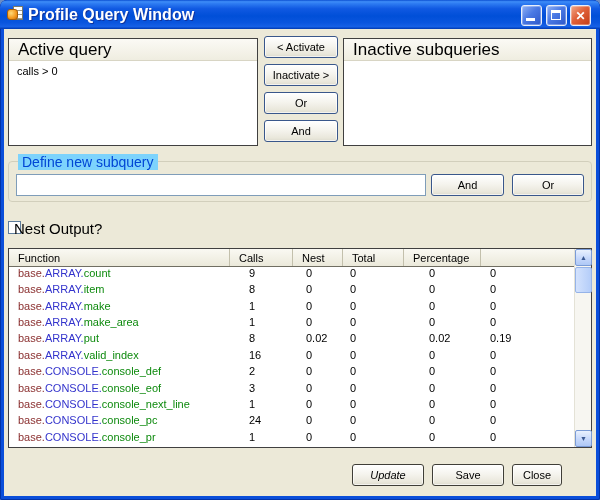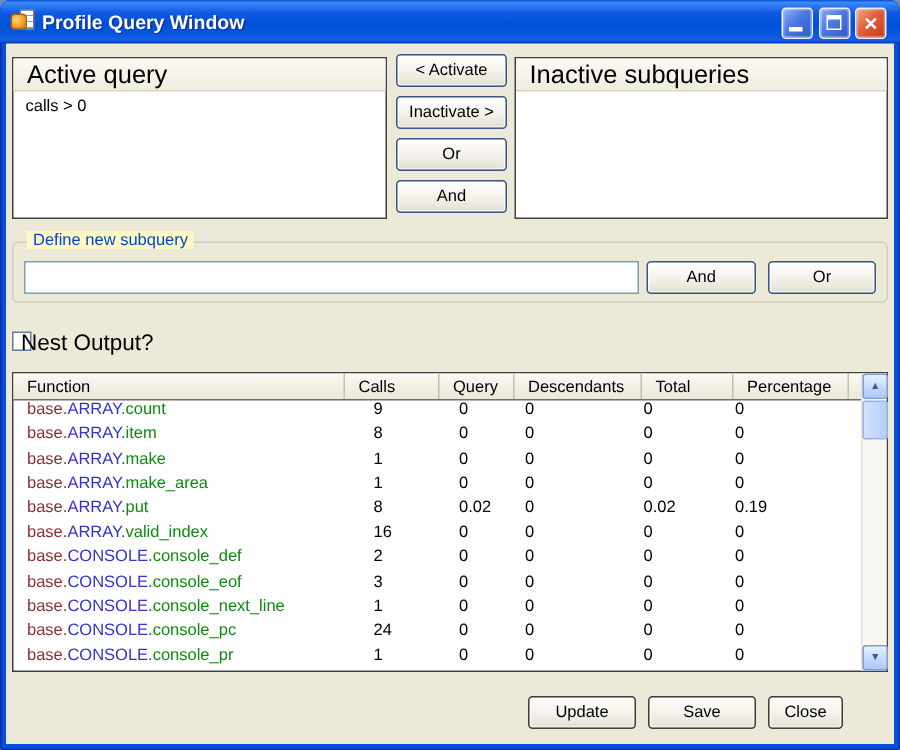--- a/index.html
+++ b/index.html
@@ -1,21 +1,21 @@
 <!DOCTYPE html>
 <html><head>
 <meta charset="utf-8">
 <style>
   html,body{margin:0;padding:0;background:#6b8cc4;font-family:"Liberation Sans",sans-serif;}
   .window{position:relative;width:600px;height:500px;background:#0A4EDA;border-radius:7px 7px 2px 2px;overflow:hidden;box-shadow:inset 0 0 0 1px #0233A8;}
   .titlebar{position:absolute;left:0;top:0;width:600px;height:29px;
     background:linear-gradient(180deg,#0B4FD2 0%,#3E8DF8 6%,#2E7CF2 12%,#1059E2 30%,#004FD8 55%,#0A55DE 78%,#1660E6 92%,#0038B0 100%);
     border-radius:7px 7px 0 0;}
   .client-bg{position:absolute;left:4px;top:29px;width:592px;height:467px;background:#ECE9D8;}
-  .title-text{position:absolute;left:28px;top:0;height:29px;display:flex;align-items:center;color:#fff;font-weight:bold;font-size:13px;text-shadow:1px 1px 0 #10339E;}
+  .title-text{position:absolute;left:28px;top:0;height:29px;display:flex;align-items:center;color:#fff;font-weight:bold;font-size:16px;text-shadow:1px 1px 0 #10339E;}
   
   .appicon{position:absolute;left:7px;top:6px;width:16px;height:16px;}
   .ai-page{position:absolute;right:0;top:0;width:10px;height:14px;background:repeating-linear-gradient(180deg,#ffffff 0 3px,#9C9C8C 3px 4px);border:1px solid #7A7A6A;box-sizing:border-box;}
   .ai-ball{position:absolute;left:0;top:3px;width:11px;height:11px;border-radius:3px;background:radial-gradient(circle at 35% 35%,#FFD978,#F59A1E 60%,#C96A08);border:1px solid #A85E06;box-sizing:border-box;}
   
   .cap{position:absolute;top:5px;width:21px;height:21px;border-radius:3px;border:1px solid #E8EFFB;box-sizing:border-box;box-shadow:inset 0 0 0 1px rgba(255,255,255,.3);}
   .cap.min{left:521px;background:linear-gradient(135deg,#8FB0F4 0%,#4A79E4 45%,#2E58C9 100%);}
   .cap.max{left:546px;background:linear-gradient(135deg,#8FB0F4 0%,#4A79E4 45%,#2E58C9 100%);}
   .cap.close{left:570px;background:linear-gradient(135deg,#F2A988 0%,#E0613A 45%,#C43C16 100%);}
   .g-min{position:absolute;left:4px;bottom:4px;width:9px;height:3px;background:#fff;}
@@ -25,21 +25,21 @@
   .panel{position:absolute;background:#fff;border:1px solid #404040;box-sizing:border-box;}
   .panel-header{height:21px;background:linear-gradient(180deg,#FBFAF5,#EFEDE0);border-bottom:1px solid #D8D5C4;font-size:17px;color:#000;display:flex;align-items:center;padding-left:9px;}
   .panel-item{font-size:11px;color:#000;padding:4px 0 0 8px;}
   
   .btn{position:absolute;display:flex;align-items:center;justify-content:center;font-size:11px;color:#000;
     background:linear-gradient(180deg,#ffffff 0%,#f5f4ee 45%,#e9e7db 85%,#dddbce 100%);
     border:1px solid #39578B;border-radius:3px;box-shadow:inset 0 0 0 1px rgba(255,255,255,.65);box-sizing:border-box;cursor:default;}
   .btn.dark{border-color:#3F3E37;}
   
   .group{position:absolute;left:8px;top:161px;width:584px;height:41px;border:1px solid #D2CFBC;border-radius:4px;box-sizing:border-box;}
-  .legend{position:absolute;left:18px;top:154px;padding:0 4px;background:#fef9c3;color:#0046D5;font-size:11px;}
+  .legend{position:absolute;left:18px;top:154px;padding:0 4px;background:#7dd3fc;color:#0046D5;font-size:14px;}
   .textbox{position:absolute;left:16px;top:174px;width:410px;height:22px;background:#fff;border:1px solid #7F9DB9;box-sizing:border-box;font-size:11px;font-family:"Liberation Sans",sans-serif;padding:0 4px;outline:none;}
   
   .checkbox{position:absolute;left:8px;top:221px;width:13px;height:13px;background:#fff;border:1px solid #5E7C9B;box-sizing:border-box;}
   .cb-label{position:absolute;left:14px;top:221px;height:14px;display:flex;align-items:center;font-size:15px;color:#000;}
   
   .table{position:absolute;left:8px;top:248px;width:584px;height:200px;background:#fff;border:1px solid #404040;box-sizing:border-box;}
   .thead{display:flex;height:18px;background:linear-gradient(180deg,#FAF9F3,#EBE9DA);border-bottom:1px solid #706E62;font-size:11px;box-sizing:border-box;}
   .th{display:flex;align-items:center;padding-left:9px;box-sizing:border-box;border-left:1px solid #C3C0AC;white-space:nowrap;overflow:hidden;}
   .th.first{border-left:none;}
   .th-filler{flex:1;border-left:1px solid #C3C0AC;}
@@ -97,22 +97,21 @@
   <div class="btn" style="left:431px;top:174px;width:73px;height:22px;">And</div>
   <div class="btn" style="left:512px;top:174px;width:72px;height:22px;">Or</div>
 
   <span class="checkbox"></span>
   <span class="cb-label">Nest Output?</span>
 
   <div class="table">
     <div class="thead">
       <div class="th first w-fn">Function</div>
       <div class="th w-calls">Calls</div>
-      <div class="th w-self">Query</div>
-      <div class="th w-desc">Descendants</div>
+      <div class="th w-self">Nest</div>
       <div class="th w-total">Total</div>
       <div class="th w-pct">Percentage</div>
       <div class="th-filler"></div>
     </div>
     <div class="tbody">
         <div class="trow">
           <div class="cell w-fn pl-fn"><span class="fn-class">base.</span><span class="fn-module">ARRAY.</span><span class="fn-feature">count</span></div>
           <div class="cell w-calls pl-calls">9</div>
           <div class="cell w-self pl-self">0</div>
           <div class="cell w-desc pl-desc">0</div>
@@ -204,16 +203,16 @@
       <div class="sbtn up">
           <span>▲</span>
         </div>
       <div class="sthumb"></div>
       <div class="sbtn down">
           <span>▼</span>
         </div>
     </div>
   </div>
 
-  <div class="btn dark" style="left:352px;top:464px;width:72px;height:22px;">Update</div>
+  <div class="btn dark" style="left:352px;top:464px;width:72px;height:22px;font-style:italic;">Update</div>
   <div class="btn dark" style="left:432px;top:464px;width:72px;height:22px;">Save</div>
   <div class="btn dark" style="left:512px;top:464px;width:50px;height:22px;">Close</div>
 </div>
 
 </body></html>

